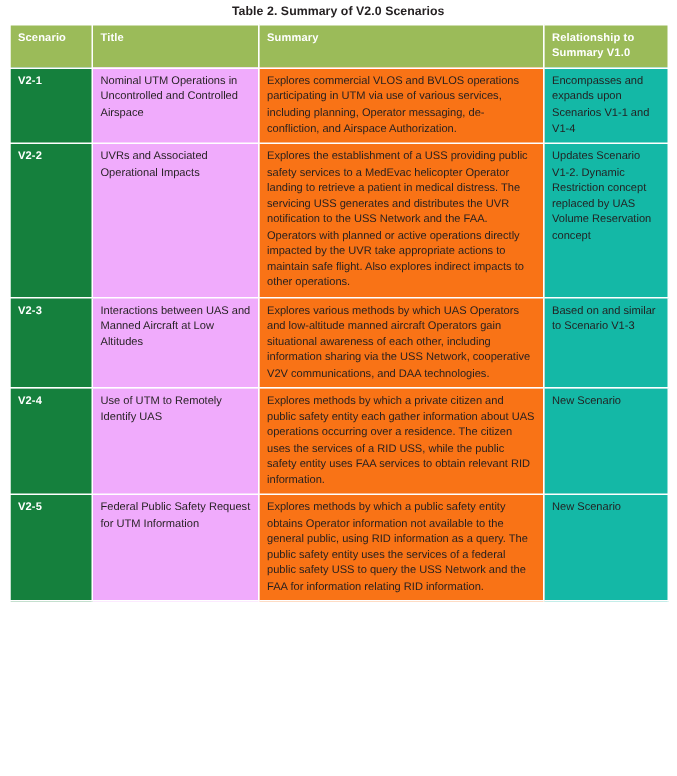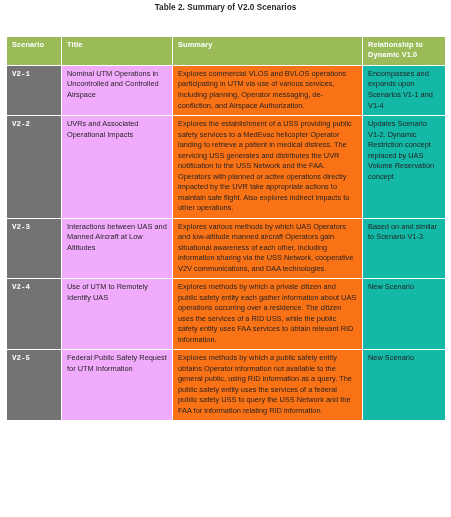--- a/index.html
+++ b/index.html
@@ -29,21 +29,20 @@
     color: #231f20;
     letter-spacing: 0.05px;
     padding: 3px 0 3.5px 0;
     line-height: 1.15;
   }
   table.scenario-table {
     width: 439px;
     border-collapse: collapse;
     table-layout: fixed;
     border: 1px solid #ffffff;
-    margin-top: 20px;
   }
   table.scenario-table td,
   table.scenario-table th {
     vertical-align: top;
     padding: 3px 5px 4px 5px;
     border: 1px solid #ffffff;
     font-size: 7.4px;
     line-height: 1.42;
     text-align: left;
   }
@@ -51,27 +50,26 @@
     background: #9bbb59;
     color: #ffffff;
     font-weight: bold;
     font-size: 8.3px;
     line-height: 1.3;
     padding-top: 5px;
     padding-bottom: 5px;
     letter-spacing: 0.1px;
   }
   td.c-scenario {
-    background: #737373;
+    background: #15803d;
     color: #ffffff;
     font-weight: bold;
     font-size: 7.8px;
     padding-top: 5px;
     letter-spacing: 0.1px;
-    font-family: Liberation Mono, monospace;
   }
   td.c-title {
     background: #f0abfc;
     color: #231f20;
   }
   td.c-summary {
     background: #f97316;
     color: #231f20;
   }
   td.c-relationship {
@@ -95,21 +93,21 @@
       <col class="w-scenario">
       <col class="w-title">
       <col class="w-summary">
       <col class="w-relationship">
     </colgroup>
     <thead>
       <tr>
         <th class="c-head">Scenario</th>
         <th class="c-head">Title</th>
         <th class="c-head">Summary</th>
-        <th class="c-head">Relationship to Dynamic V1.0</th>
+        <th class="c-head">Relationship to Summary V1.0</th>
       </tr>
     </thead>
     <tbody>
       <tr>
         <td class="c-scenario">V2-1</td>
         <td class="c-title">Nominal UTM Operations in Uncontrolled and Controlled Airspace</td>
         <td class="c-summary">Explores commercial VLOS and BVLOS operations participating in UTM via use of various services, including planning, Operator messaging, de-confliction, and Airspace Authorization.</td>
         <td class="c-relationship">Encompasses and expands upon Scenarios V1-1 and V1-4</td>
       </tr>
       <tr>

